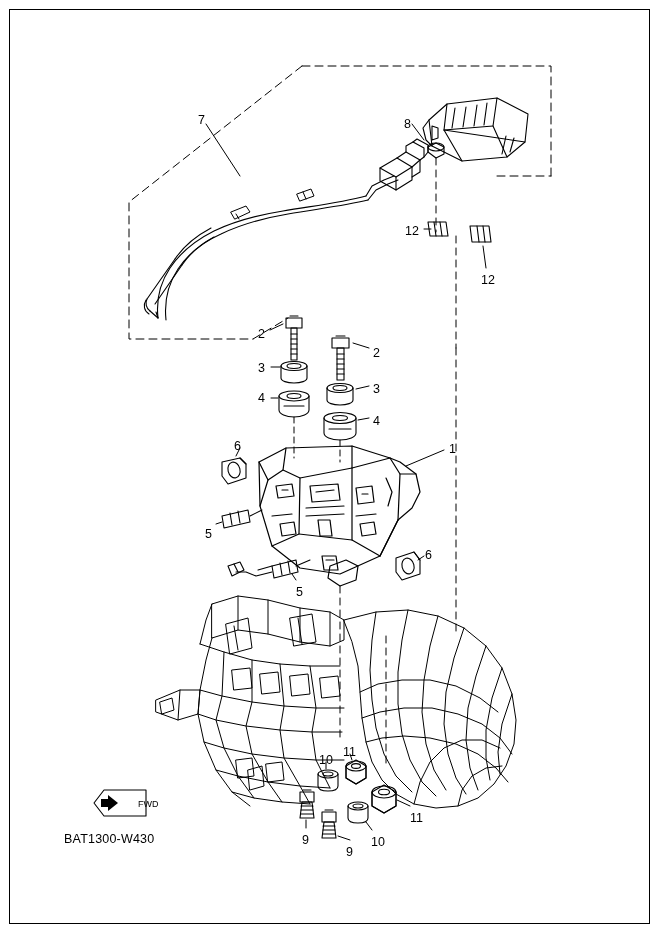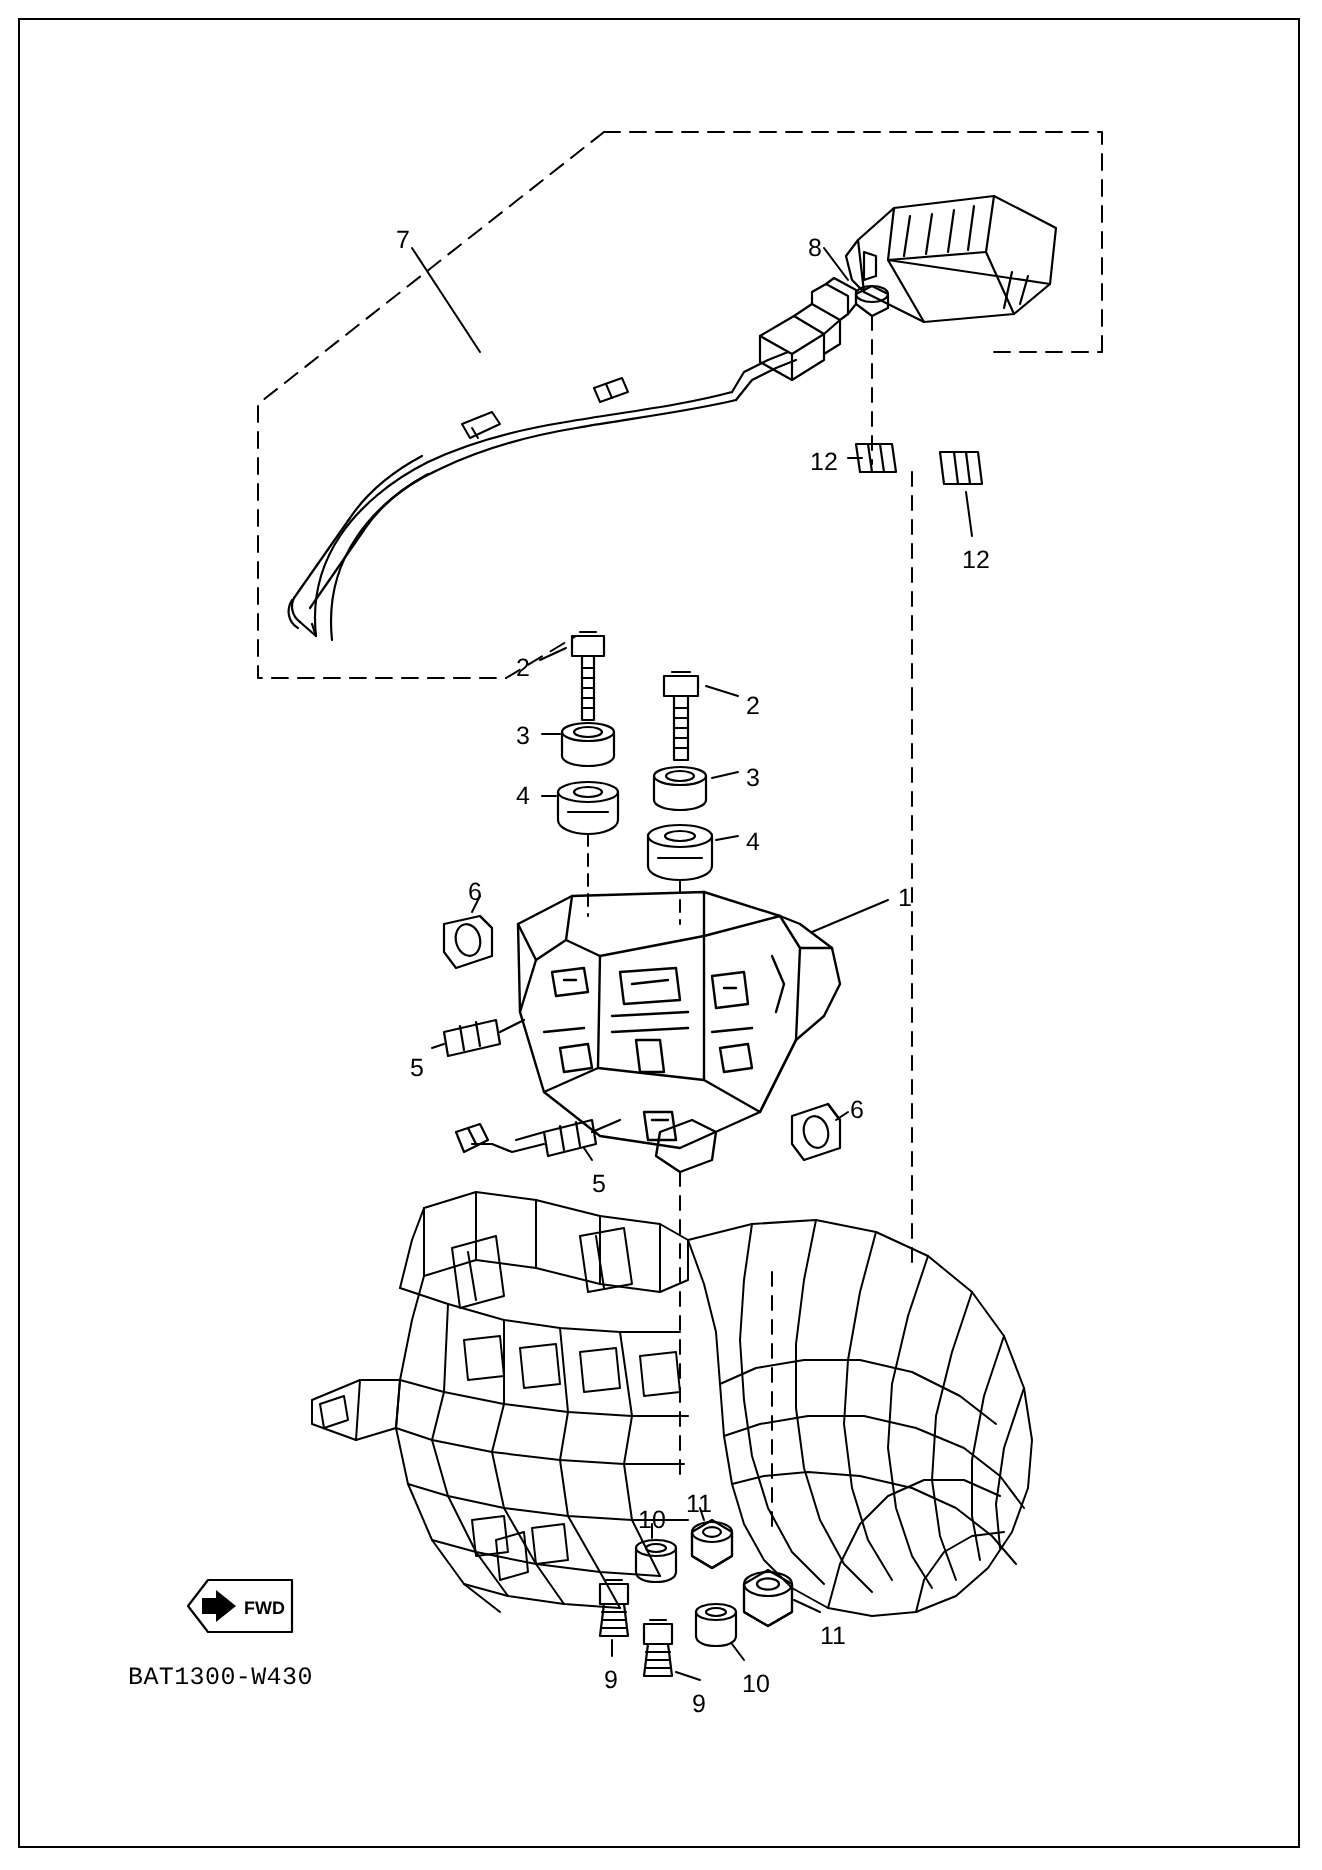--- a/index.html
+++ b/index.html
@@ -38,31 +38,32 @@
     font-family: "Liberation Sans", sans-serif;
     font-size: 12.5px;
     color: #000;
     line-height: 1;
     white-space: nowrap;
   }
   .partcode {
     position: absolute;
     left: 64px;
     top: 832px;
-    font-family: Liberation Mono, monospace;
+    font-family: Liberation Sans, sans-serif;
     font-size: 12.5px;
     letter-spacing: 0.2px;
     color: #000;
   }
   .fwd-label {
     position: absolute;
     font-family: "Liberation Sans", sans-serif;
     font-size: 9px;
-    font-weight: bold;
+    font-weight: normal;
     color: #000;
+    margin-left: 16px;
   }
 </style>
 </head>
 <body>
 
 <div id="page">
 
   <div id="frame"></div>
 
   <svg class="art" viewBox="0 0 661 935" xmlns="http://www.w3.org/2000/svg">

